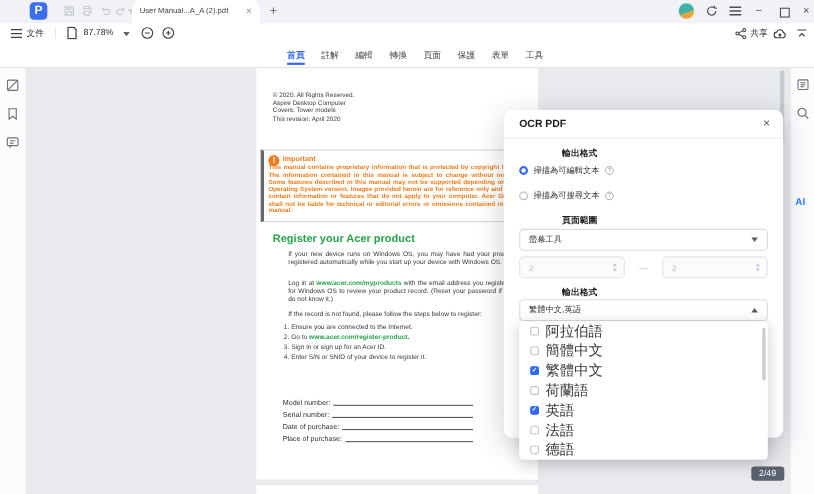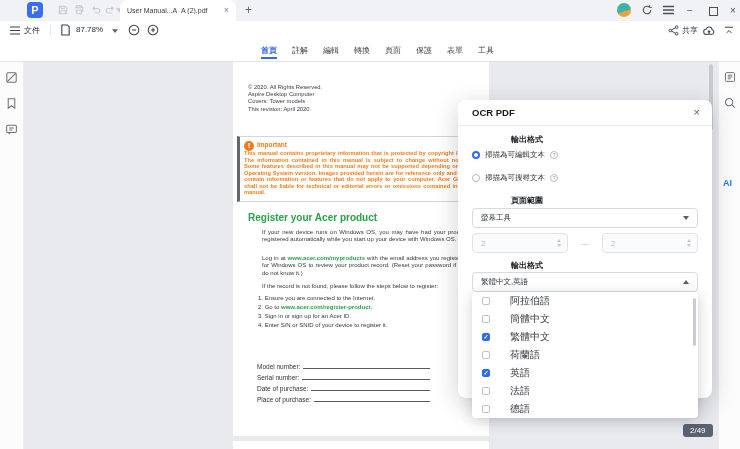--- a/index.html
+++ b/index.html
@@ -97,21 +97,21 @@
   .spin .arr i{display:block;width:0;height:0;border-left:2.5px solid transparent;border-right:2.5px solid transparent;}
   .spin .arr .u{border-bottom:3px solid #c6cad0;}
   .spin .arr .d{border-top:3px solid #c6cad0;}
   .dash{font-size:8px;color:#b9bdc3;}
   .langlist{position:absolute;left:14px;top:192px;width:226px;height:126px;background:#fff;border-radius:4px;
             box-shadow:0 3px 14px rgba(30,35,50,.22);}
   .lrow{display:flex;align-items:center;height:18px;padding-left:10px;}
   .cbx{width:8px;height:8px;border:1px solid #bfc3c9;border-radius:2px;box-sizing:border-box;background:#fff;
        color:transparent;font-size:6px;line-height:7px;text-align:center;}
   .cbx.checked{background:#2e6bf0;border-color:#2e6bf0;color:#fff;font-weight:bold;}
-  .lrow .ll{font-size:10px;color:#33363b;margin-left:20px;}
+  .lrow .ll{font-size:13px;color:#33363b;margin-left:6px;}
   .listthumb{position:absolute;right:2px;top:6px;width:3px;height:48px;background:#c9ccd2;border-radius:2px;}
 </style>
 </head>
 <body>
 
 <div class="stage">
 
   <div class="titlebar">
     <div class="logo">P</div>
     <span class="tb-ic" style="left:57px">

